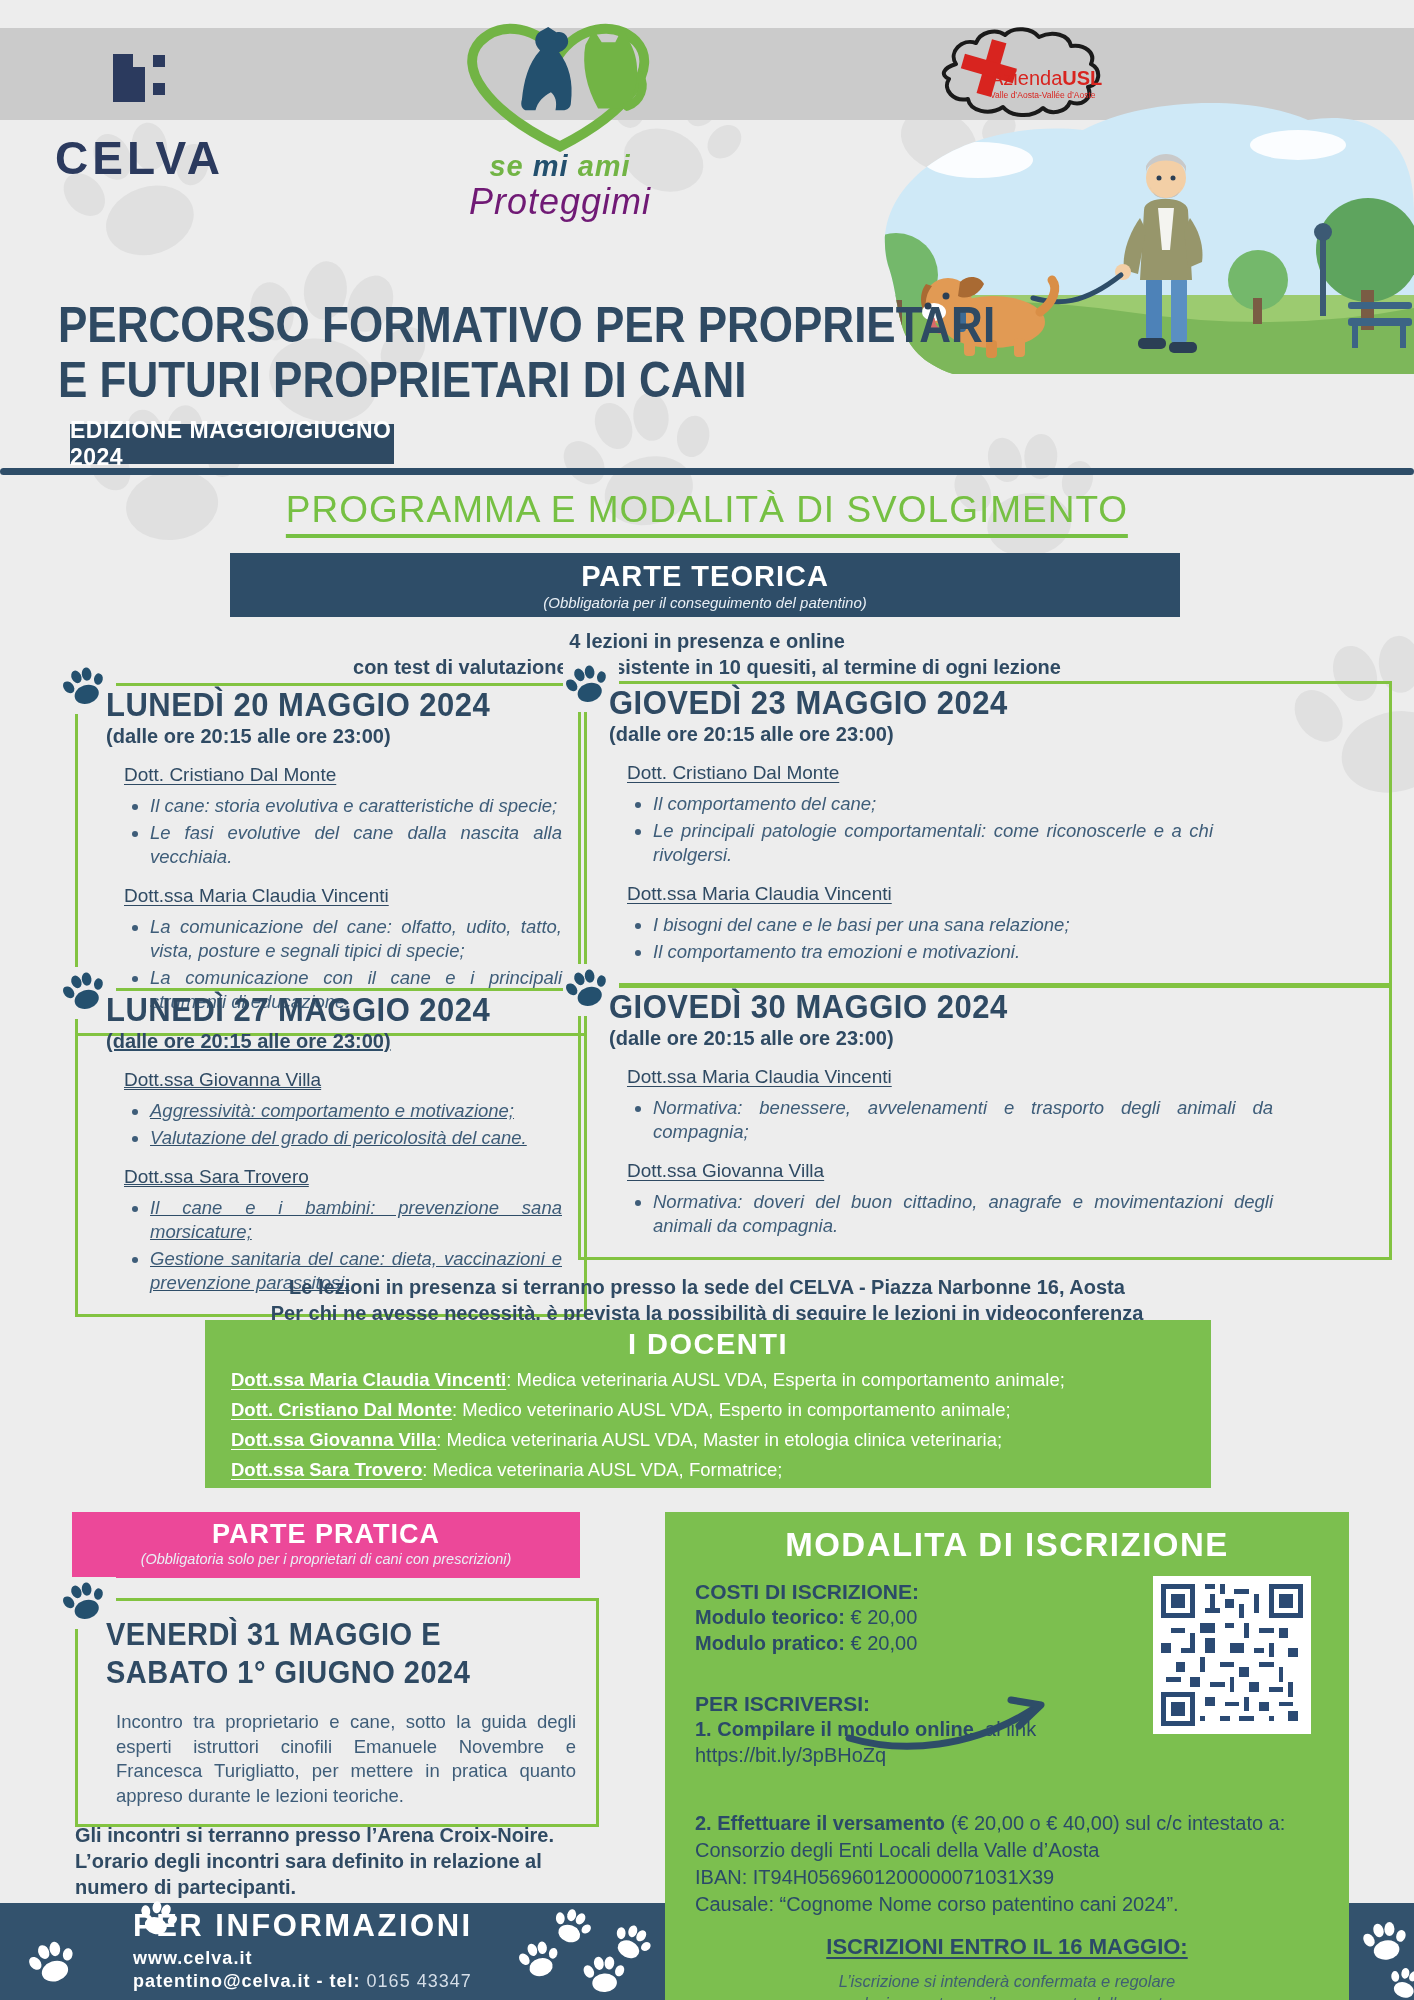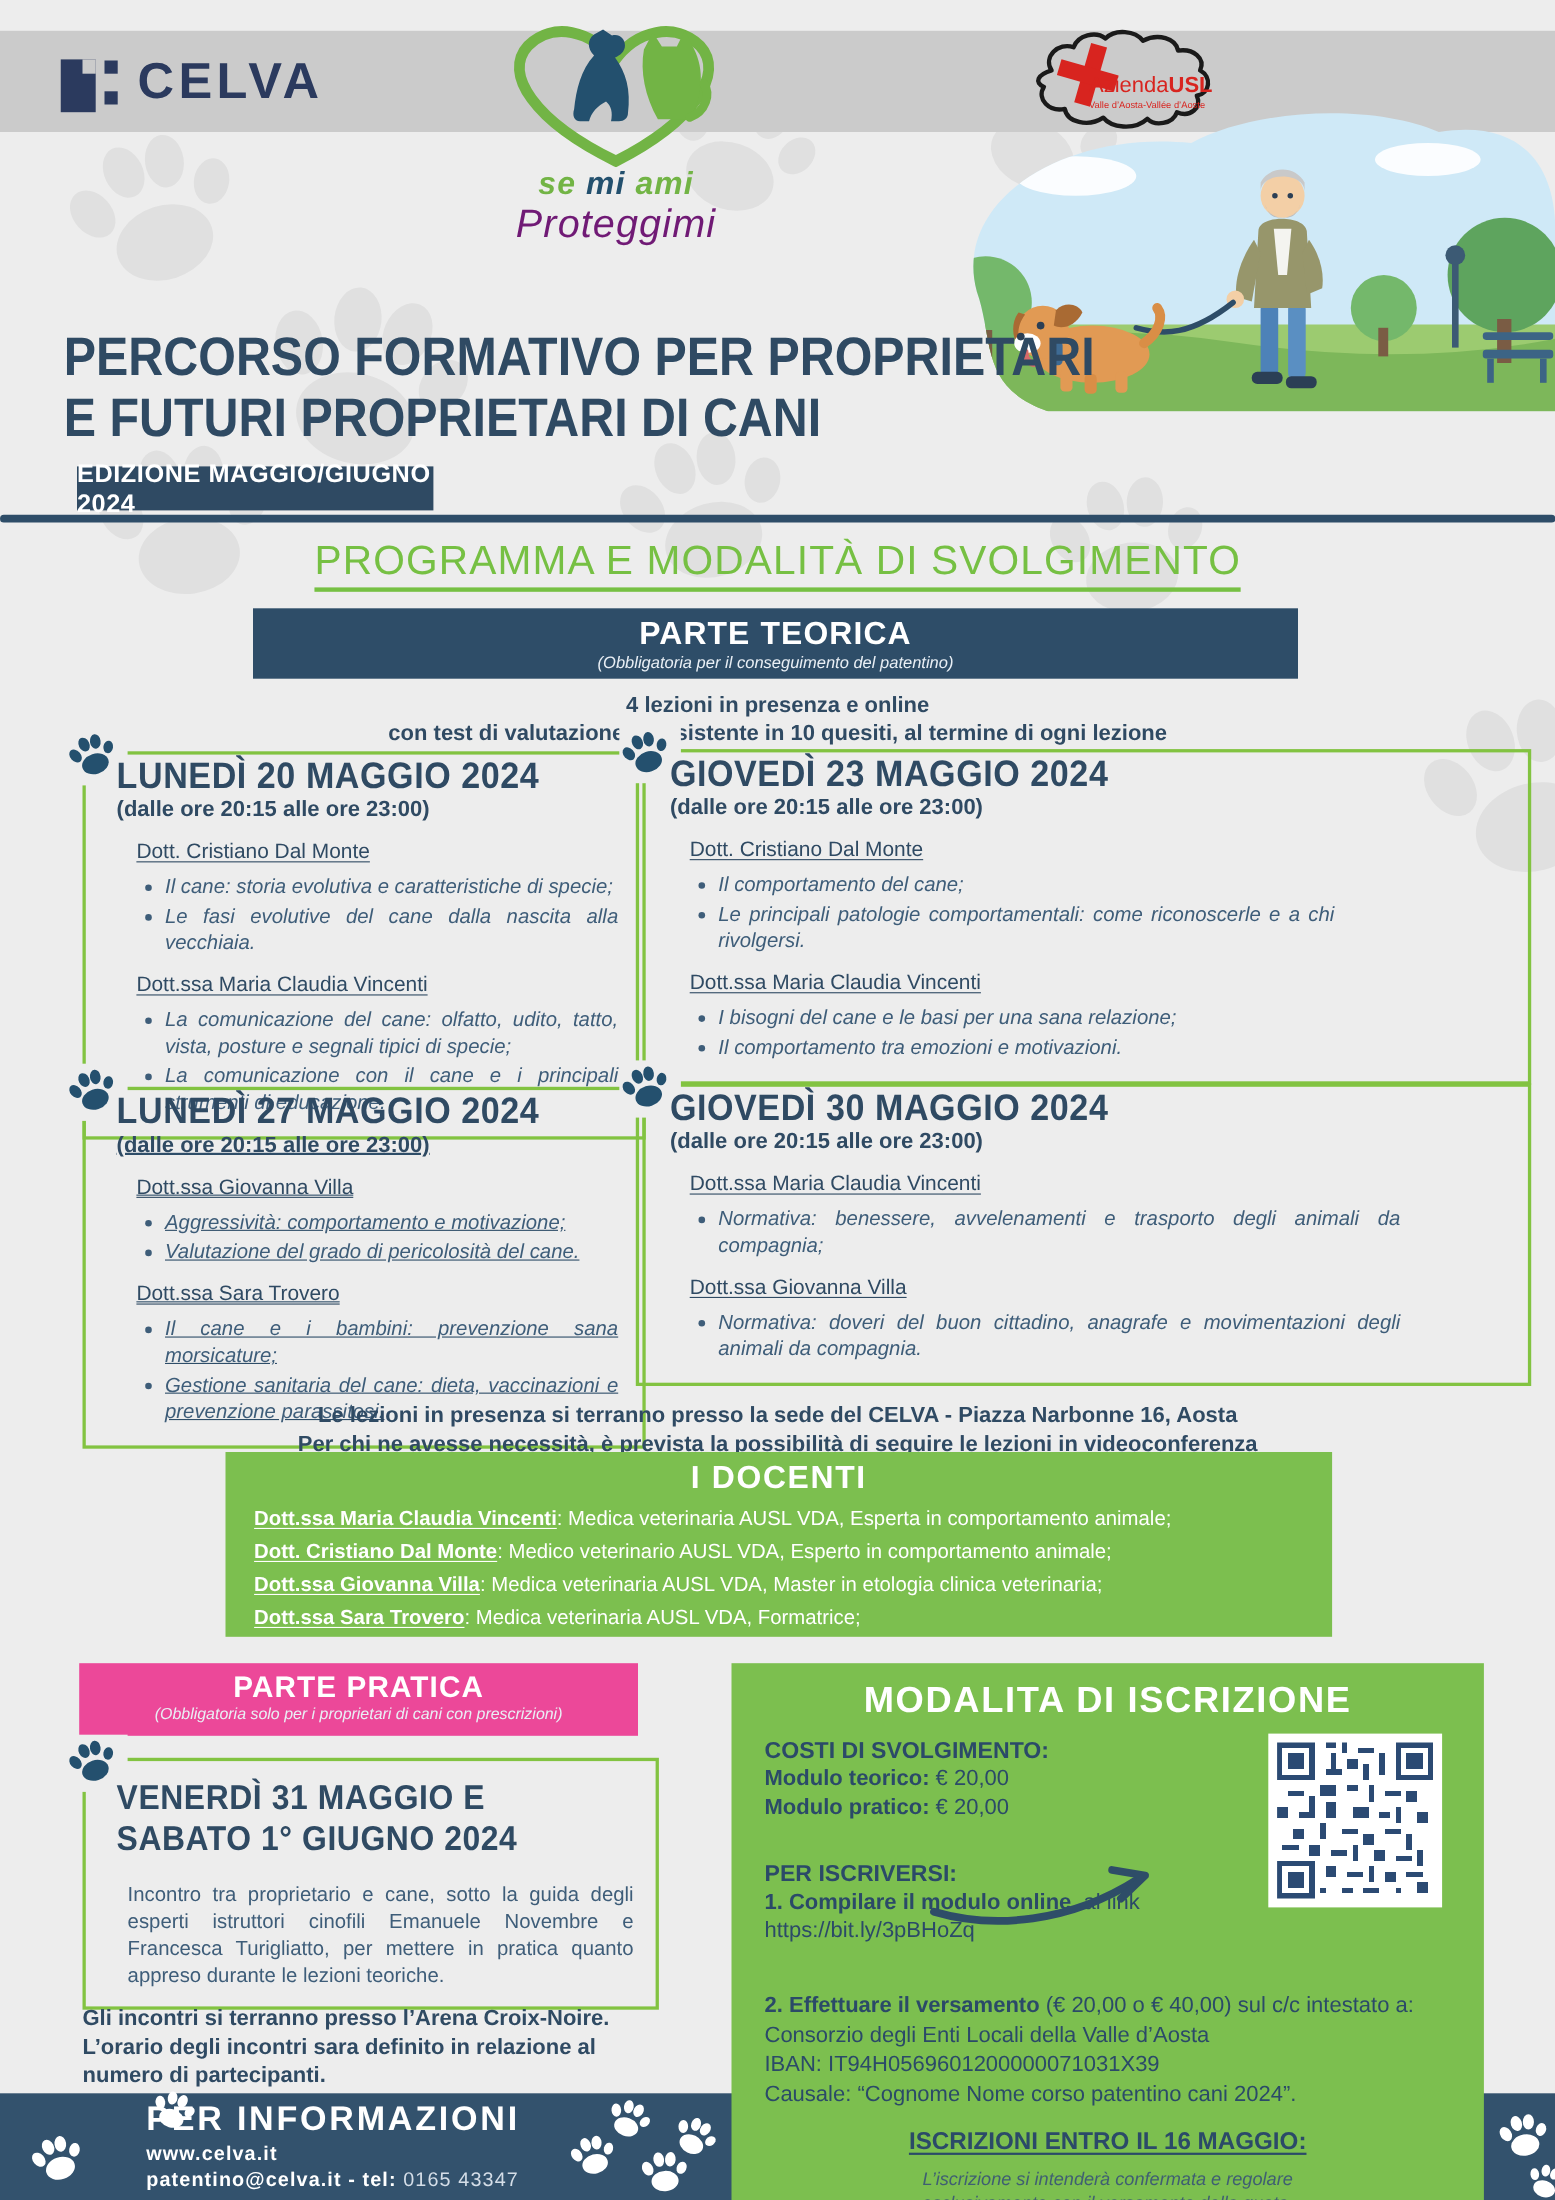--- a/index.html
+++ b/index.html
@@ -1,21 +1,21 @@
 <!DOCTYPE html>
 <html><head>
 <meta charset="utf-8">
 <style>
   html,body{margin:0;padding:0;background:#9a9a9a;}
   .poster{position:relative;width:1414px;height:2000px;margin:0 auto;background:#ededed;
     overflow:hidden;font-family:"Liberation Sans",sans-serif;color:#2e4d68;}
   .paw{display:block;}
   .wm{position:absolute;color:#e0e0e0;z-index:0;}
   .band{position:absolute;left:0;top:28px;width:1414px;height:92px;background:#cbcbcb;z-index:1;}
-  .celva{position:absolute;left:55px;top:46px;display:flex;align-items:flex-start;gap:16px;z-index:2;}
+  .celva{position:absolute;left:55px;top:46px;display:flex;align-items:center;gap:27px;z-index:2;flex-direction:column;}
   .celva-text{font-family:"Liberation Sans",sans-serif;font-weight:bold;font-size:46px;
     letter-spacing:4px;color:#2b3a5e;}
   .usl{position:absolute;left:928px;top:24px;width:190px;height:102px;z-index:2;}
   .usl-text{position:absolute;left:62px;top:44px;line-height:1;}
   .usl-name{font-size:20px;color:#d8241f;}
   .usl-name b{font-weight:bold;}
   .usl-sub{font-size:8.5px;color:#d8241f;margin-top:3px;}
   .heartlogo{position:absolute;left:425px;top:16px;width:270px;text-align:center;z-index:2;}
   .logo-line1{font-size:29px;font-weight:bold;font-style:italic;letter-spacing:1px;margin-top:-6px;}
   .logo-line2{font-size:36px;font-weight:normal;font-style:italic;color:#701a75;letter-spacing:1px;margin-top:-2px;}
@@ -380,21 +380,21 @@
   <svg class="fpaw paw" style="left:1362px;top:1918px;width:46px;height:46px;transform:rotate(-10deg)">
       <use href="#paw"></use>
     </svg>
   <svg class="fpaw paw" style="left:1388px;top:1965px;width:36px;height:36px;transform:rotate(18deg)">
       <use href="#paw"></use>
     </svg>
 
   <div class="iscr">
     <div class="t">MODALITA DI ISCRIZIONE</div>
 
-    <div class="iscr-label">COSTI DI SVOLGIMENTO:</div>
+    <div class="iscr-label">COSTI DI ISCRIZIONE:</div>
     <div class="iscr-line"><b>Modulo teorico:</b><span> € 20,00</span></div>
     <div class="iscr-line"><b>Modulo pratico:</b><span> € 20,00</span></div>
 
     <div class="iscr-label" style="margin-top:36px;">PER ISCRIVERSI:</div>
     <div class="iscr-line" style="width:420px;"><b>1. Compilare il modulo online</b><span>, al link</span></div>
     <div class="iscr-line">https://bit.ly/3pBHoZq</div>
 
     <div class="qr">
       <svg width="142" height="142" viewBox="0 0 29 29" shape-rendering="crispEdges">
         <g fill="#2b4a73">

